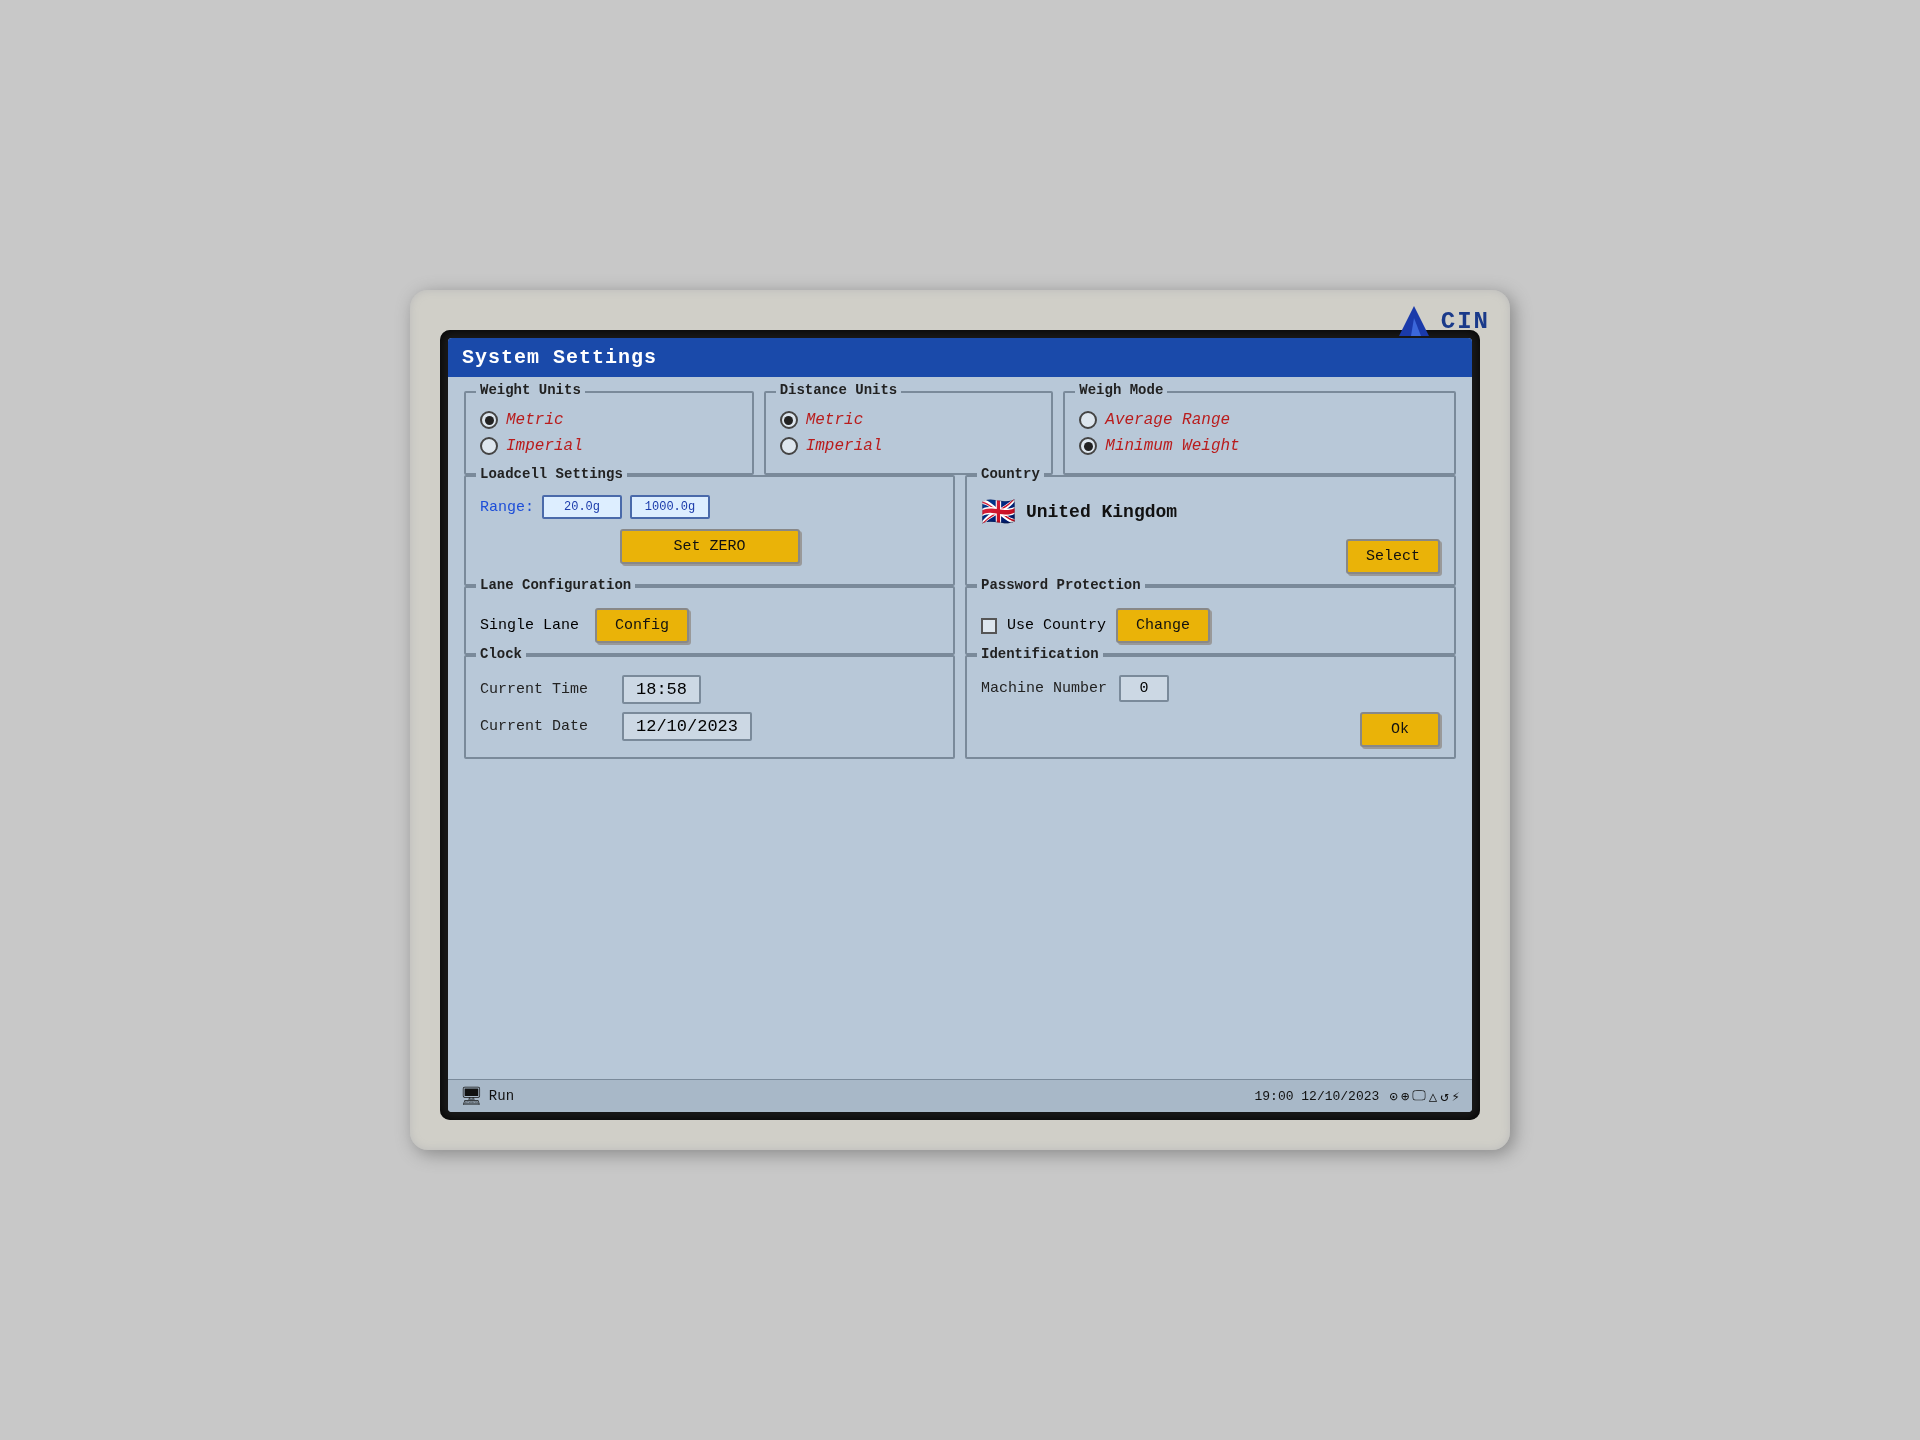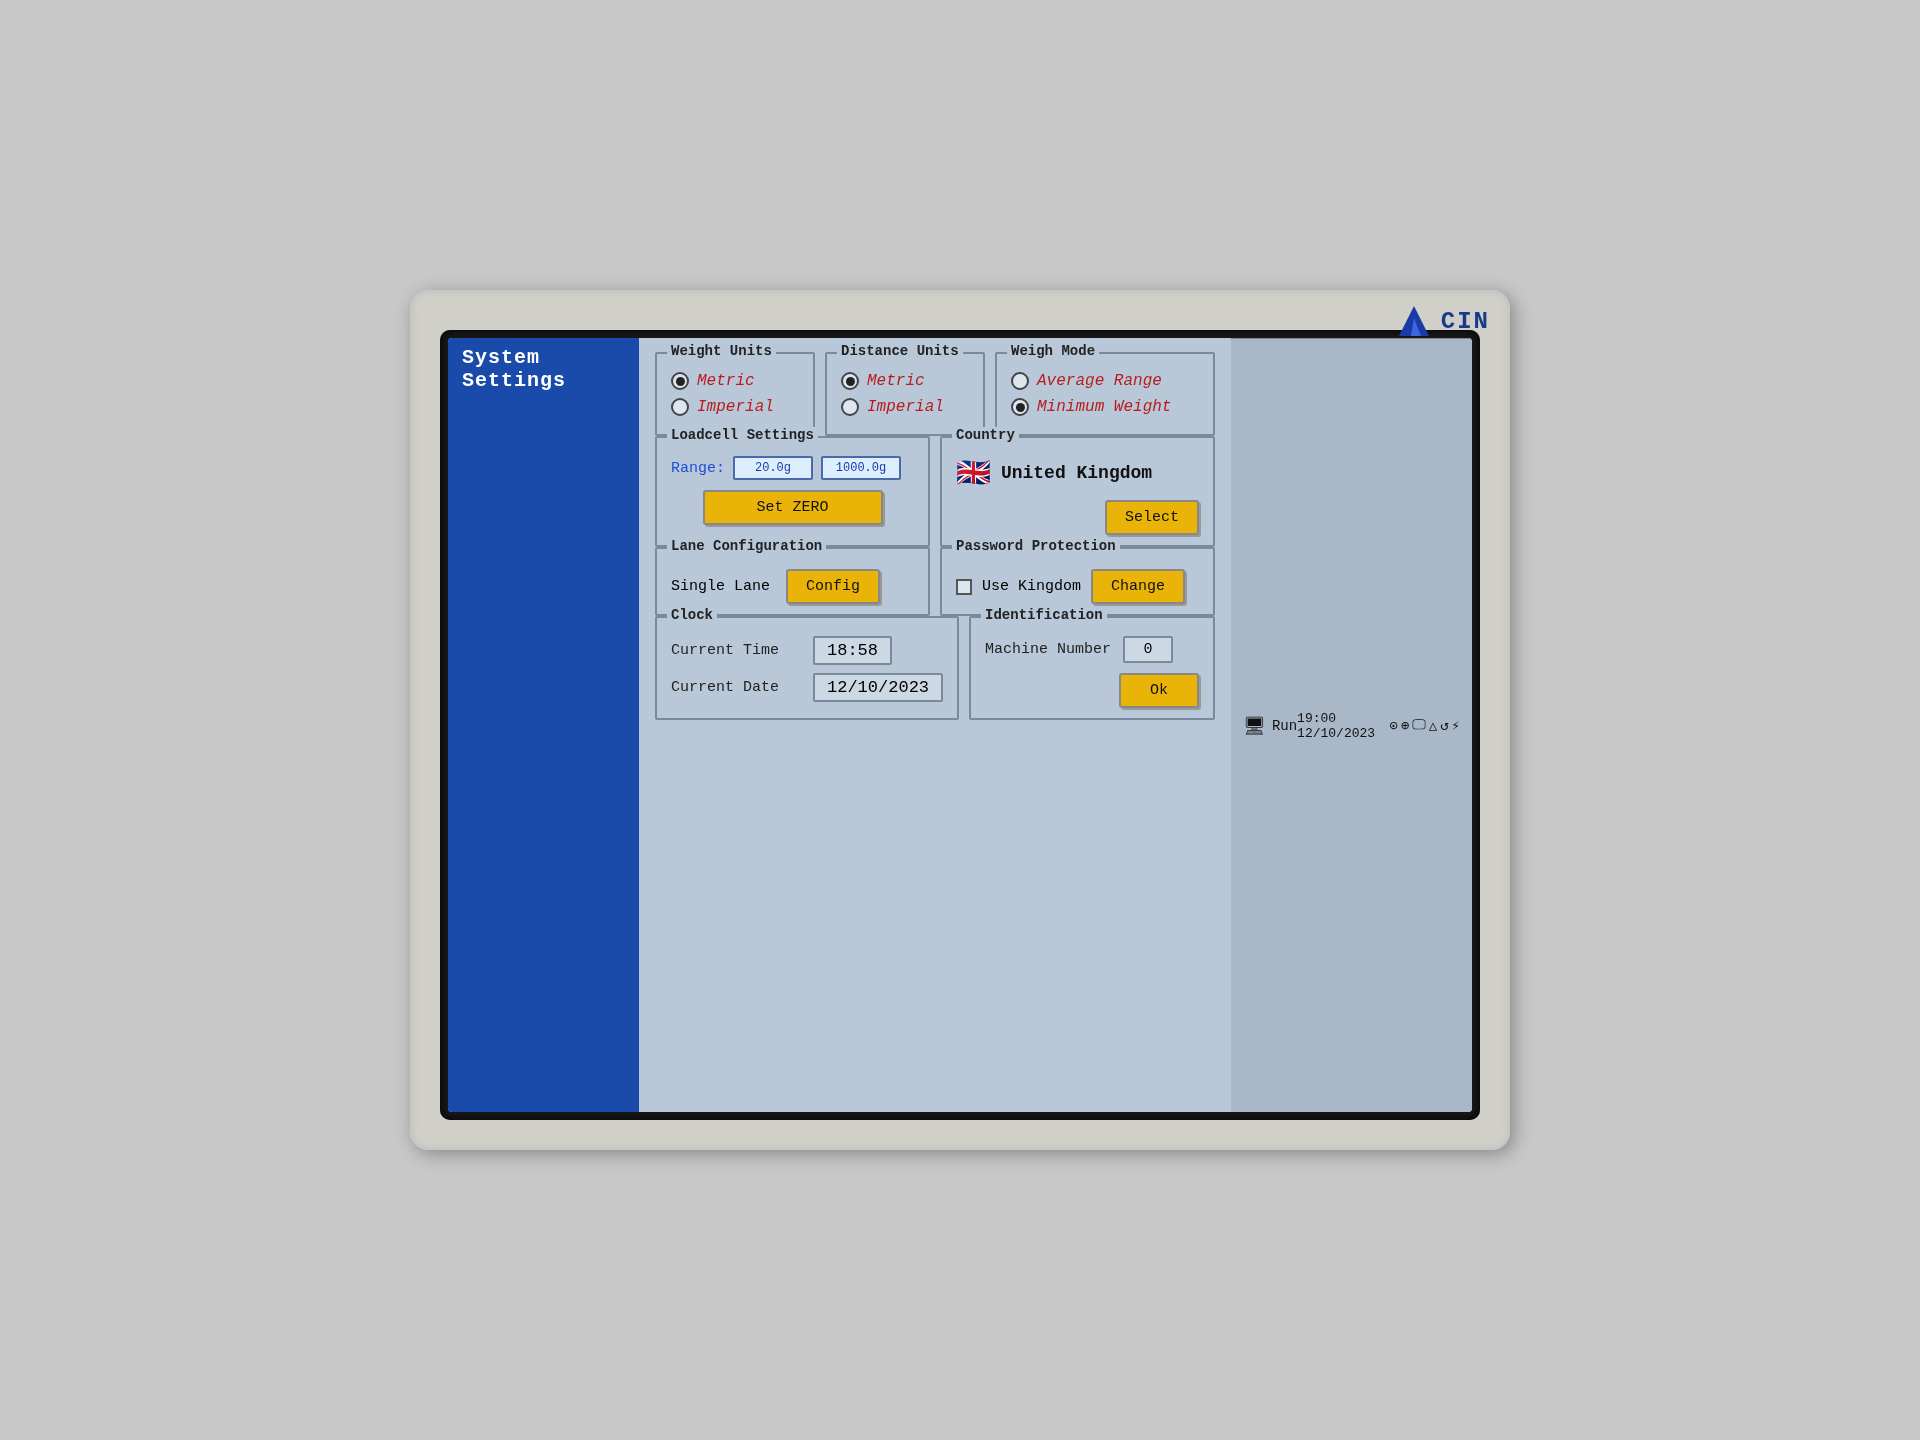--- a/index.html
+++ b/index.html
@@ -57,21 +57,21 @@
       box-shadow: inset 0 0 12px #000;
     }
 
     .screen {
       background: #b8c8d8;
       width: 100%;
       height: 100%;
       border-radius: 4px;
       overflow: hidden;
       display: flex;
-      flex-direction: row;
+      flex-direction: column;
     }
 
     .title-bar {
       background: #1a4aaa;
       color: #ffffff;
       font-size: 20px;
       font-weight: bold;
       padding: 8px 14px;
       letter-spacing: 1px;
     }
@@ -459,21 +459,21 @@
             <div class="lane-row">
               <span>Single Lane</span>
               <button class="btn" style="min-width:80px;">Config</button>
             </div>
           </div>
 
           <div class="group-box password-box">
             <span class="group-label">Password Protection</span>
             <div class="password-row">
               <div class="checkbox-box"></div>
-              <span>Use Kingdom</span>
+              <span>Use Country</span>
               <button class="btn" style="min-width:80px;">Change</button>
             </div>
           </div>
 
         </div>
 
         <div class="bottom-row">
 
           <div class="group-box" style="flex:1;">
             <span class="group-label">Clock</span>

